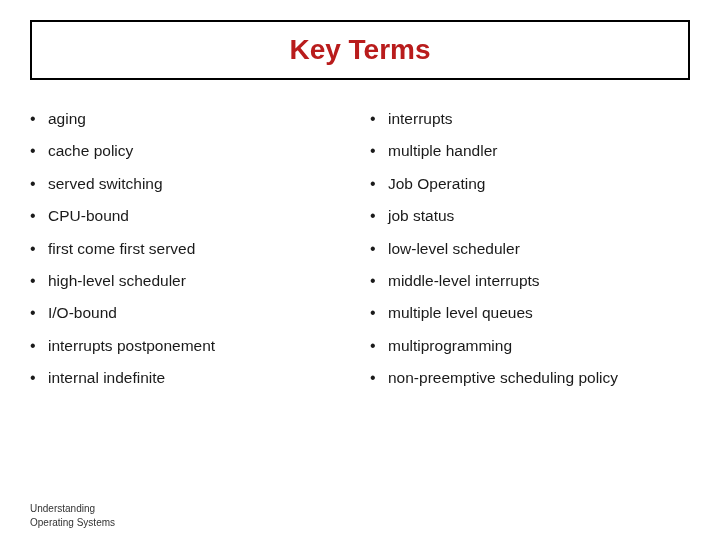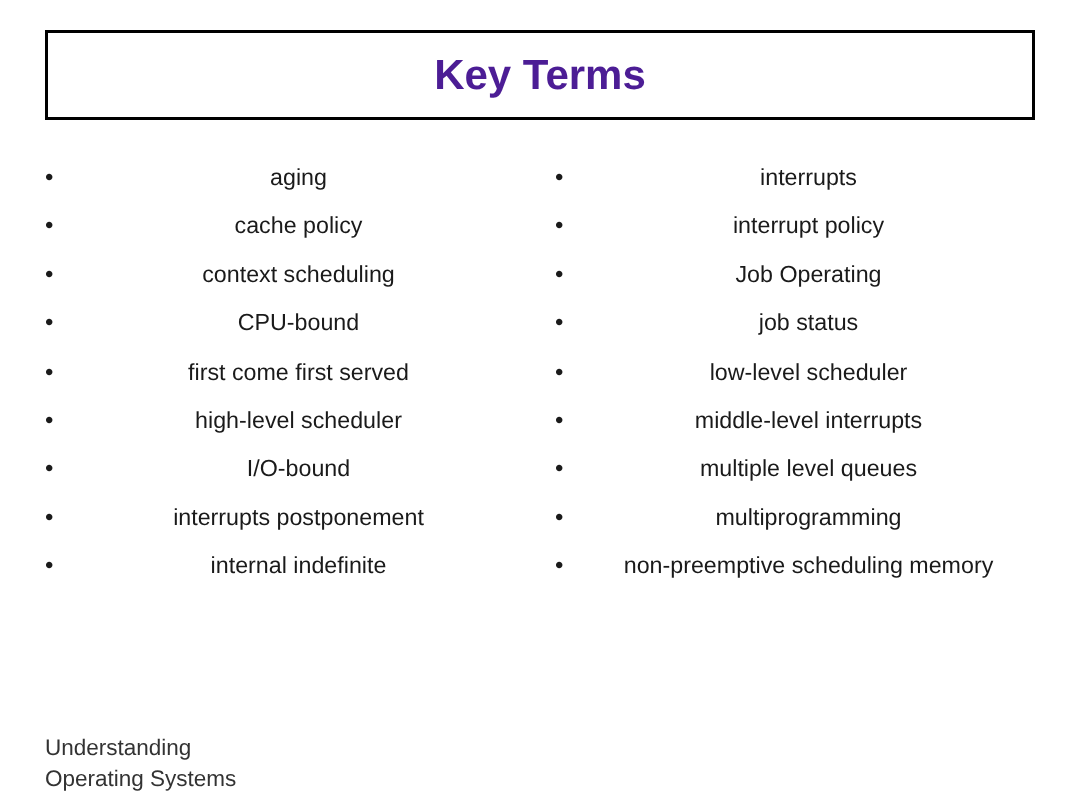--- a/index.html
+++ b/index.html
@@ -24,21 +24,21 @@
       border: 2px solid #000000;
       width: 100%;
       text-align: center;
       padding: 12px 20px;
       margin-bottom: 28px;
     }
 
     .title-text {
       font-size: 28px;
       font-weight: bold;
-      color: #4c1d95;
+      color: #b91c1c;
     }
 
     .content-area {
       display: flex;
       flex-direction: row;
       width: 100%;
       flex: 1;
       gap: 20px;
     }
 
@@ -61,31 +61,30 @@
 
     .bullet {
       min-width: 18px;
       font-size: 16px;
       line-height: 1.4;
       color: #1a1a1a;
     }
 
     .term-label {
       flex: 1;
-      text-align: center;
     }
 
     .footer {
       width: 100%;
       margin-top: 8px;
       padding-top: 4px;
     }
 
     .footer-text {
-      font-size: 15px;
+      font-size: 10px;
       color: #333333;
       line-height: 1.4;
     }
   </style>
 </head>
 <body>
 
 <div class="title-box">
   <span class="title-text">Key Terms</span>
 </div>
@@ -95,21 +94,21 @@
       <div class="term-item">
         <span class="bullet">•</span>
         <span class="term-label">aging</span>
       </div>
       <div class="term-item">
         <span class="bullet">•</span>
         <span class="term-label">cache policy</span>
       </div>
       <div class="term-item">
         <span class="bullet">•</span>
-        <span class="term-label">context scheduling</span>
+        <span class="term-label">served switching</span>
       </div>
       <div class="term-item">
         <span class="bullet">•</span>
         <span class="term-label">CPU-bound</span>
       </div>
       <div class="term-item">
         <span class="bullet">•</span>
         <span class="term-label">first come first served</span>
       </div>
       <div class="term-item">
@@ -129,21 +128,21 @@
         <span class="term-label">internal indefinite</span>
       </div>
     </div>
   <div class="column" id="right-col">
       <div class="term-item">
         <span class="bullet">•</span>
         <span class="term-label">interrupts</span>
       </div>
       <div class="term-item">
         <span class="bullet">•</span>
-        <span class="term-label">interrupt policy</span>
+        <span class="term-label">multiple handler</span>
       </div>
       <div class="term-item">
         <span class="bullet">•</span>
         <span class="term-label">Job Operating</span>
       </div>
       <div class="term-item">
         <span class="bullet">•</span>
         <span class="term-label">job status</span>
       </div>
       <div class="term-item">
@@ -157,21 +156,21 @@
       <div class="term-item">
         <span class="bullet">•</span>
         <span class="term-label">multiple level queues</span>
       </div>
       <div class="term-item">
         <span class="bullet">•</span>
         <span class="term-label">multiprogramming</span>
       </div>
       <div class="term-item">
         <span class="bullet">•</span>
-        <span class="term-label">non-preemptive scheduling memory</span>
+        <span class="term-label">non-preemptive scheduling policy</span>
       </div>
     </div>
 </div>
 
 <div class="footer">
   <div class="footer-text">
     <span>Understanding</span><br>
     <span>Operating Systems</span>
   </div>
 </div>

